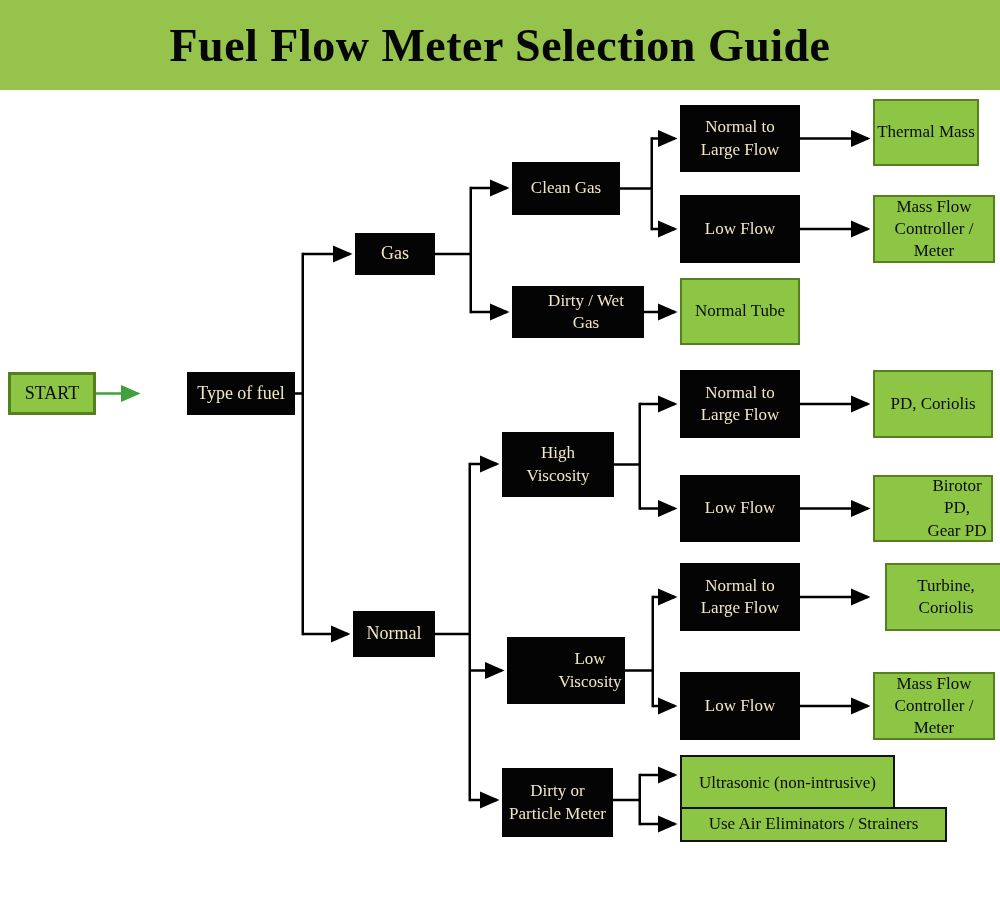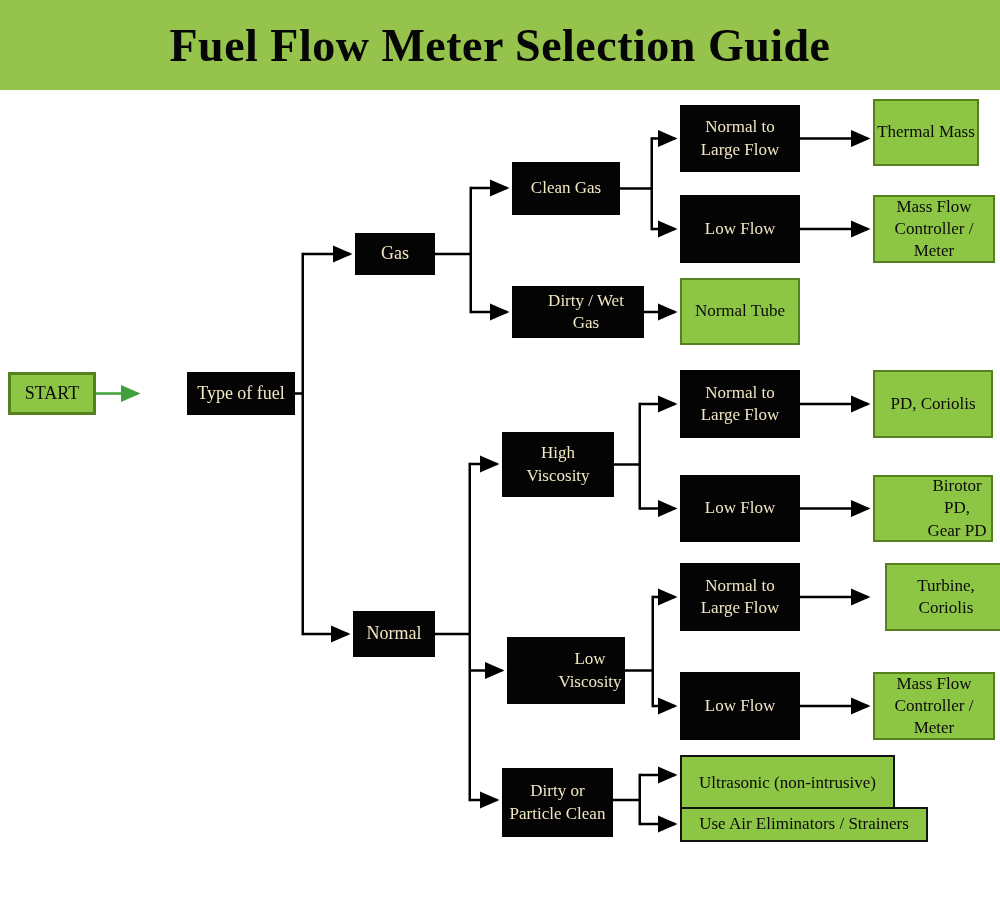--- a/index.html
+++ b/index.html
@@ -176,23 +176,23 @@
       <div class="node black" style="left: 680px; top: 672px; width: 120px; height: 68px;">
         <span class="lbl">Low Flow</span>
       </div>
       <div class="node green" style="left: 873px; top: 672px; width: 122px; height: 68px;">
         <span class="lbl">Mass Flow
 Controller /
 Meter</span>
       </div>
       <div class="node black" style="left: 502px; top: 768px; width: 111px; height: 69px;">
         <span class="lbl">Dirty or
-Particle Clean</span>
+Particle Meter</span>
       </div>
       <div class="node green-outlined" style="left: 680px; top: 755px; width: 215px; height: 56px;">
         <span class="lbl">Ultrasonic (non-intrusive)</span>
       </div>
-      <div class="node green-outlined" style="left: 680px; top: 807px; width: 248px; height: 35px;">
+      <div class="node green-outlined" style="left: 680px; top: 807px; width: 267px; height: 35px;">
         <span class="lbl">Use Air Eliminators / Strainers</span>
       </div>
     </div>
 
 </div>
 
 </body></html>

